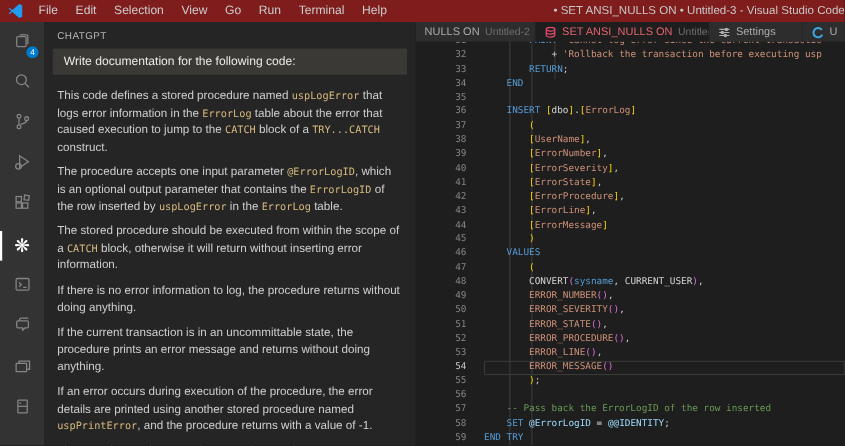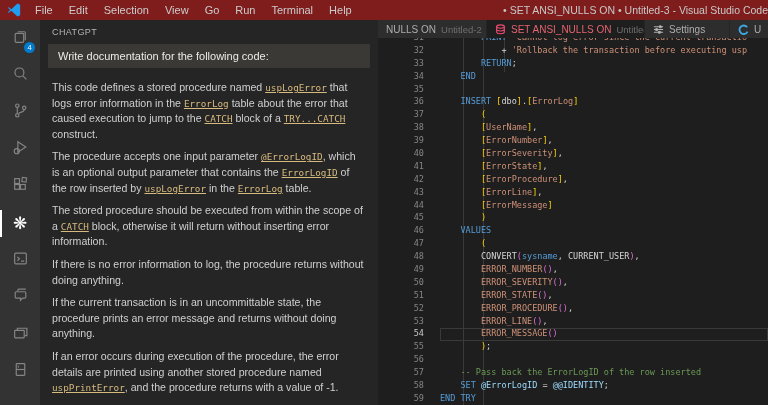--- a/index.html
+++ b/index.html
@@ -25,21 +25,21 @@
   .openai-glyph { color:#858585; font-size:17px; line-height:1; }
   .act-item.active .openai-glyph { color:#ffffff; }
 
   
   .sidepanel { position:absolute; top:20px; left:40px; bottom:0; width:338px; background:#252526; color:#cccccc; overflow:hidden; }
   .panel-header { padding:7px 12px 5px 12px; font-size:9px; letter-spacing:0.4px; color:#b5b5b5; }
   .prompt-box { margin:2px 8px 4px 8px; background:#3b3936; color:#eceae7; font-size:11px;
     padding:6px 10px; border-radius:1px; }
   .chat-body { padding:8px 12px 0 12px; font-size:10.6px; line-height:15.6px; color:#cfcfcf; }
   .chat-body p { margin-bottom:7px; }
-  .inline-code { font-family:"DejaVu Sans Mono", monospace; font-size:9.3px; color:#d7ba7d;text-decoration:underline; }
+  .inline-code { font-family:"DejaVu Sans Mono", monospace; font-size:9.3px; color:#d7ba7d; }
 
   
   .editorgroup { position:absolute; top:20px; left:378px; right:0; bottom:0; background:#1e1e1e; }
   .tabbar { position:absolute; top:0; left:0; right:0; height:18px; background:#252526; display:flex; overflow:hidden; }
   .tab { height:18px; display:flex; align-items:center; background:#2d2d2d; border-right:1px solid #252526;
     padding:0 8px; font-size:10px; color:#969696; white-space:nowrap; overflow:hidden; flex:0 0 auto; }
   .tab.active { background:#1e1e1e; }
   .tab .tab-icon { margin-right:5px; display:flex; align-items:center; }
   .tab .desc { margin-left:5px; color:#6f6f6f; font-size:9.5px; }
   .tab.active .tab-label { color:#e5646e; }

